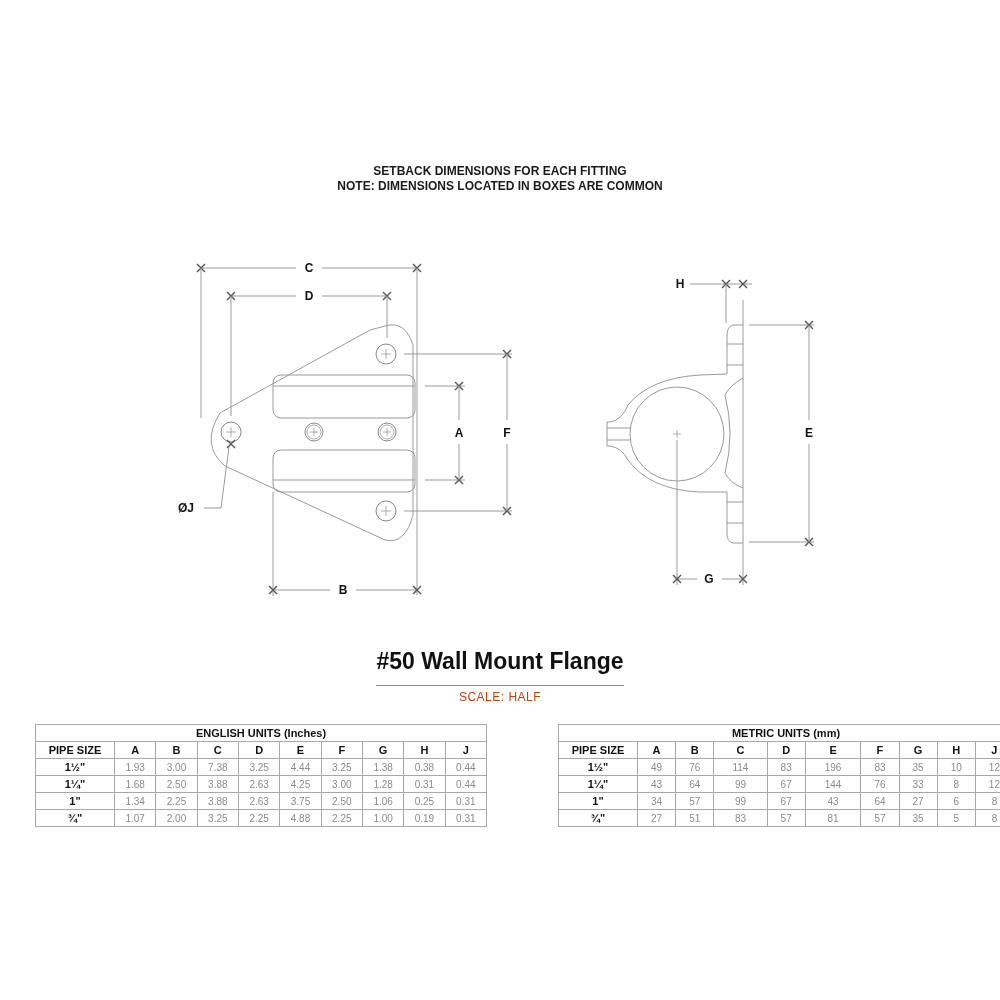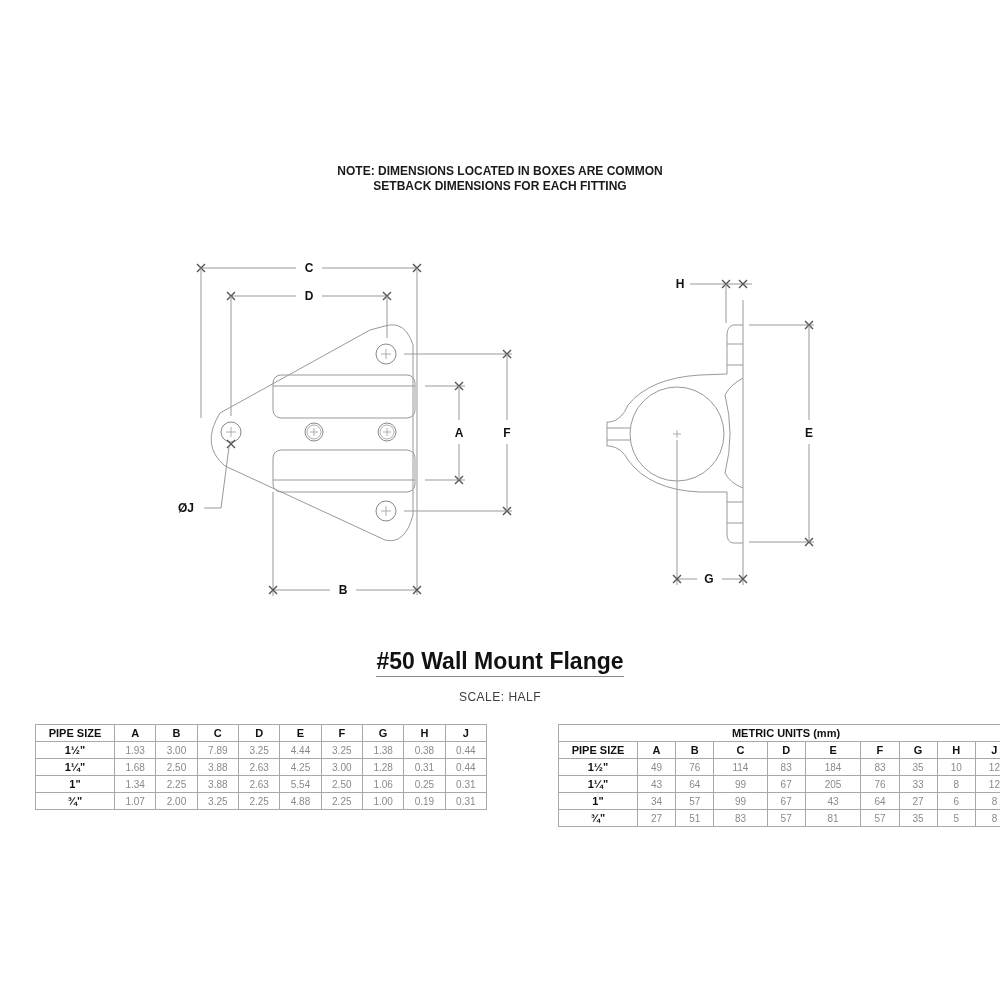--- a/index.html
+++ b/index.html
@@ -1,36 +1,36 @@
 <!DOCTYPE html>
 <html><head>
 <meta charset="utf-8">
 <style>
   html, body { margin:0; padding:0; background:#ffffff; }
   body { width:1000px; height:1000px; position:relative; overflow:hidden; font-family:"Liberation Sans", sans-serif; color:#111; }
   .note { position:absolute; left:250px; top:164px; width:500px; text-align:center; font-size:12px; font-weight:bold; line-height:15px; color:#1a1a1a; }
   svg.drawing { position:absolute; left:0; top:0; }
   .dimlabel { font-family:"Liberation Sans", sans-serif; font-weight:bold; font-size:12px; fill:#111; }
   .title { position:absolute; left:300px; top:648px; width:400px; text-align:center; }
-  .title-text { display:inline-block; font-size:23px; font-weight:bold; border-bottom:1px solid #888; padding-bottom:1px; color:#111; }
-  .scale { position:absolute; left:400px; top:690px; width:200px; text-align:center; font-size:12px; color:#404040; letter-spacing:0.5px; }
+  .title-text { display:inline-block; font-size:23px; font-weight:bold; border-bottom:1px solid #888; padding-bottom:10px; color:#111; }
+  .scale { position:absolute; left:400px; top:690px; width:200px; text-align:center; font-size:12px; color:#c2410c; letter-spacing:0.5px; }
   table.dims { position:absolute; border-collapse:collapse; font-size:10px; }
   table.dims td, table.dims th { border:1px solid #a8a8a8; text-align:center; height:16px; padding:0; }
   table.dims th { font-weight:bold; font-size:11px; color:#111; }
   table.dims td.val { color:#8a8a8a; }
   table.dims td.size { font-weight:bold; font-size:11px; color:#111; }
   #tbl-eng { left:35px; top:724px; width:452px; }
   #tbl-met { left:510px; top:724px; width:456px;margin-left:48px; }
 </style>
 </head>
 <body>
 
 <div class="note">
+  <div>SETBACK DIMENSIONS FOR EACH FITTING</div>
   <div>NOTE: DIMENSIONS LOCATED IN BOXES ARE COMMON</div>
-  <div>SETBACK DIMENSIONS FOR EACH FITTING</div>
 </div>
 
 <svg class="drawing" width="1000" height="640" viewBox="0 0 1000 640">
   <defs>
     <g id="xmark">
         <path d="M-4,-4 L4,4 M-4,4 L4,-4" stroke="#555" stroke-width="1.4"></path>
       </g>
     <g id="hole">
       <circle r="10" fill="none" stroke="#888" stroke-width="1"></circle>
       <path d="M-5,0 L5,0 M0,-5 L0,5" stroke="#999" stroke-width="0.8"></path>
@@ -143,37 +143,40 @@
   </g>
 </svg>
 
 <div class="title">
   <span class="title-text">#50 Wall Mount Flange</span>
 </div>
 <div class="scale">SCALE:  HALF</div>
 
 <table class="dims" id="tbl-eng">
   <tbody>
+      <tr>
+        <th colspan="10">ENGLISH UNITS (Inches)</th>
+      </tr>
   <tr>
     <th style="width:78px">PIPE SIZE</th>
     <th>A</th>
     <th>B</th>
     <th>C</th>
     <th>D</th>
     <th>E</th>
     <th>F</th>
     <th>G</th>
     <th>H</th>
     <th>J</th>
   </tr>
   <tr>
     <td class="size">1½"</td>
     <td class="val">1.93</td>
     <td class="val">3.00</td>
-    <td class="val">7.89</td>
+    <td class="val">7.38</td>
     <td class="val">3.25</td>
     <td class="val">4.44</td>
     <td class="val">3.25</td>
     <td class="val">1.38</td>
     <td class="val">0.38</td>
     <td class="val">0.44</td>
   </tr>
   <tr>
     <td class="size">1¼"</td>
     <td class="val">1.68</td>
@@ -185,21 +188,21 @@
     <td class="val">1.28</td>
     <td class="val">0.31</td>
     <td class="val">0.44</td>
   </tr>
   <tr>
     <td class="size">1"</td>
     <td class="val">1.34</td>
     <td class="val">2.25</td>
     <td class="val">3.88</td>
     <td class="val">2.63</td>
-    <td class="val">5.54</td>
+    <td class="val">3.75</td>
     <td class="val">2.50</td>
     <td class="val">1.06</td>
     <td class="val">0.25</td>
     <td class="val">0.31</td>
   </tr>
   <tr>
     <td class="size">¾"</td>
     <td class="val">1.07</td>
     <td class="val">2.00</td>
     <td class="val">3.25</td>
@@ -229,33 +232,33 @@
     <th>G</th>
     <th>H</th>
     <th>J</th>
   </tr>
   <tr>
     <td class="size">1½"</td>
     <td class="val">49</td>
     <td class="val">76</td>
     <td class="val">114</td>
     <td class="val">83</td>
-    <td class="val">184</td>
+    <td class="val">196</td>
     <td class="val">83</td>
     <td class="val">35</td>
     <td class="val">10</td>
     <td class="val">12</td>
   </tr>
   <tr>
     <td class="size">1¼"</td>
     <td class="val">43</td>
     <td class="val">64</td>
     <td class="val">99</td>
     <td class="val">67</td>
-    <td class="val">205</td>
+    <td class="val">144</td>
     <td class="val">76</td>
     <td class="val">33</td>
     <td class="val">8</td>
     <td class="val">12</td>
   </tr>
   <tr>
     <td class="size">1"</td>
     <td class="val">34</td>
     <td class="val">57</td>
     <td class="val">99</td>

